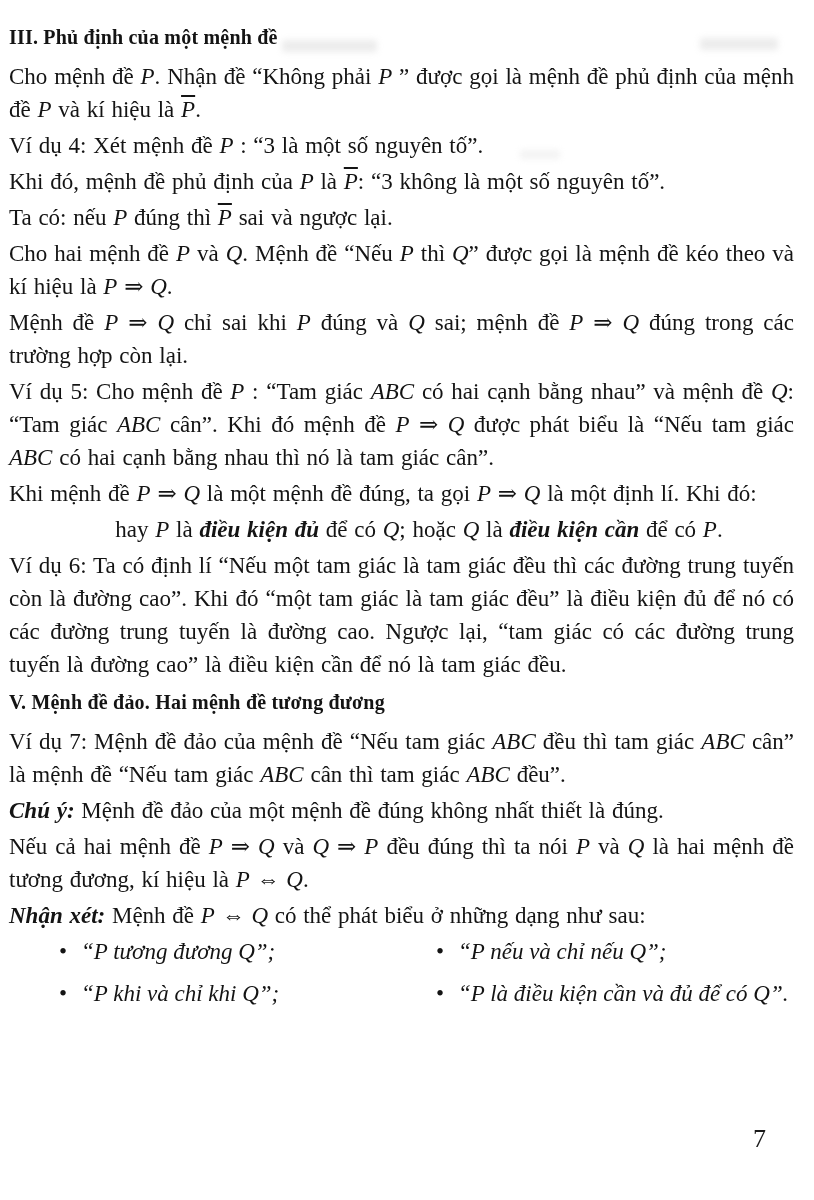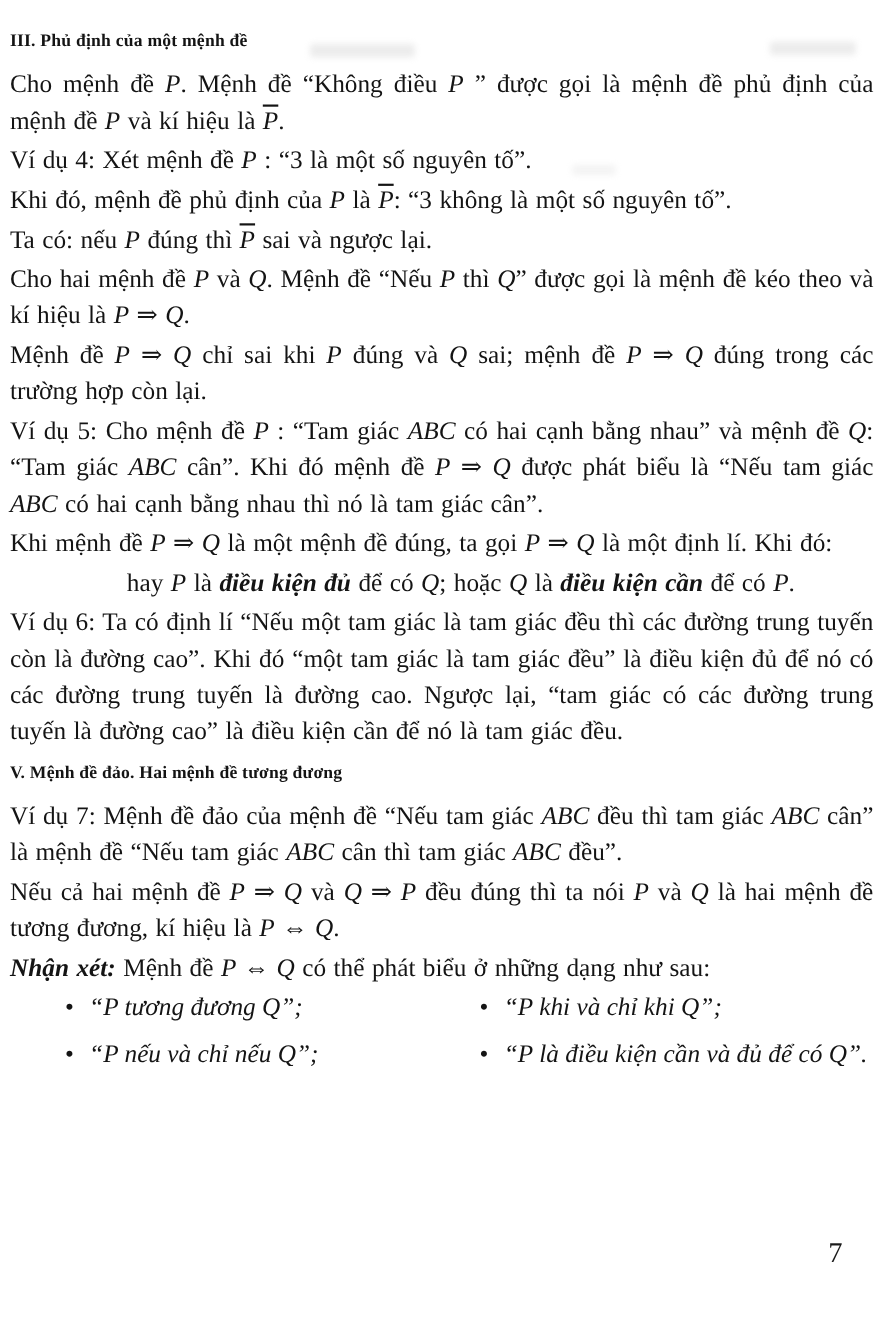--- a/index.html
+++ b/index.html
@@ -5,21 +5,21 @@
   html,body{margin:0;padding:0;}
   body{
     width:814px;height:1200px;
     background:#ffffff;color:#141414;
     font-family:"Liberation Serif","DejaVu Serif",serif;
     font-size:23px;
     position:relative;overflow:hidden;
   }
   .page{padding:16px 20px 0 9px;}
   .para{margin:0 0 3px 0;text-align:justify;line-height:33px;word-spacing:1px;}
-  .heading{font-size:16px;font-weight:bold;margin:5px 0 6px 0;line-height:33px;letter-spacing:.2px;}
+  .heading{font-size:20px;font-weight:bold;margin:5px 0 6px 0;line-height:33px;letter-spacing:.2px;}
   .indent-1{margin-left:70px;text-align:left;}
   .indent-2{margin-left:35px;text-align:center;}
   .s-r{font-style:normal;}
   .s-i{font-style:italic;}
   .s-b{font-weight:normal;}
   .s-bi{font-weight:bold;font-style:italic;}
   .s-ol{font-style:italic;text-decoration:overline;text-decoration-thickness:1.5px;}
   .bullets{
     display:grid;grid-template-columns:377px 1fr;
     padding-left:48px;margin-top:0;row-gap:9px;
@@ -43,39 +43,40 @@
 </head>
 <body>
 
 <div class="artifact a1"></div>
 <div class="artifact a2"></div>
 <div class="artifact a3"></div>
 
 <div class="page">
 
   <div class="heading">III. Phủ định của một mệnh đề</div>
-  <p class="para"><span class="s-r">Cho mệnh đề </span><span class="s-i">P</span><span class="s-r">. Mệnh đề “Không điều </span><span class="s-i">P</span><span class="s-r"> ” được gọi là mệnh đề phủ định của mệnh đề </span><span class="s-i">P</span><span class="s-r"> và kí hiệu là </span><span class="s-ol">P</span><span class="s-r">.</span></p>
+  <p class="para"><span class="s-r">Cho mệnh đề </span><span class="s-i">P</span><span class="s-r">. Nhận đề “Không phải </span><span class="s-i">P</span><span class="s-r"> ” được gọi là mệnh đề phủ định của mệnh đề </span><span class="s-i">P</span><span class="s-r"> và kí hiệu là </span><span class="s-ol">P</span><span class="s-r">.</span></p>
   <p class="para"><span class="s-b">Ví dụ 4:</span><span class="s-r"> Xét mệnh đề </span><span class="s-i">P</span><span class="s-r"> : “3 là một số nguyên tố”.</span></p>
   <p class="para"><span class="s-r">Khi đó, mệnh đề phủ định của </span><span class="s-i">P</span><span class="s-r"> là </span><span class="s-ol">P</span><span class="s-r">: “3 không là một số nguyên tố”.</span></p>
   <p class="para"><span class="s-r">Ta có: nếu </span><span class="s-i">P</span><span class="s-r"> đúng thì </span><span class="s-ol">P</span><span class="s-r"> sai và ngược lại.</span></p>
 
   <p class="para"><span class="s-r">Cho hai mệnh đề </span><span class="s-i">P</span><span class="s-r"> và </span><span class="s-i">Q</span><span class="s-r">. Mệnh đề “Nếu </span><span class="s-i">P</span><span class="s-r"> thì </span><span class="s-i">Q</span><span class="s-r">” được gọi là mệnh đề kéo theo và kí hiệu là </span><span class="s-i">P</span><span class="s-r"> ⇒ </span><span class="s-i">Q</span><span class="s-r">.</span></p>
   <p class="para"><span class="s-r">Mệnh đề </span><span class="s-i">P</span><span class="s-r"> ⇒ </span><span class="s-i">Q</span><span class="s-r"> chỉ sai khi </span><span class="s-i">P</span><span class="s-r"> đúng và </span><span class="s-i">Q</span><span class="s-r"> sai; mệnh đề </span><span class="s-i">P</span><span class="s-r"> ⇒ </span><span class="s-i">Q</span><span class="s-r"> đúng trong các trường hợp còn lại.</span></p>
   <p class="para"><span class="s-b">Ví dụ 5:</span><span class="s-r"> Cho mệnh đề </span><span class="s-i">P</span><span class="s-r"> : “Tam giác </span><span class="s-i">ABC</span><span class="s-r"> có hai cạnh bằng nhau” và mệnh đề </span><span class="s-i">Q</span><span class="s-r">: “Tam giác </span><span class="s-i">ABC</span><span class="s-r"> cân”. Khi đó mệnh đề </span><span class="s-i">P</span><span class="s-r"> ⇒ </span><span class="s-i">Q</span><span class="s-r"> được phát biểu là “Nếu tam giác </span><span class="s-i">ABC</span><span class="s-r"> có hai cạnh bằng nhau thì nó là tam giác cân”.</span></p>
   <p class="para"><span class="s-r">Khi mệnh đề </span><span class="s-i">P</span><span class="s-r"> ⇒ </span><span class="s-i">Q</span><span class="s-r"> là một mệnh đề đúng, ta gọi </span><span class="s-i">P</span><span class="s-r"> ⇒ </span><span class="s-i">Q</span><span class="s-r"> là một </span><span class="s-b">định lí</span><span class="s-r">. Khi đó:</span></p>
   <p class="para indent-2"><span class="s-r">hay </span><span class="s-i">P</span><span class="s-r"> là </span><span class="s-bi">điều kiện đủ</span><span class="s-r"> để có </span><span class="s-i">Q</span><span class="s-r">; hoặc </span><span class="s-i">Q</span><span class="s-r"> là </span><span class="s-bi">điều kiện cần</span><span class="s-r"> để có </span><span class="s-i">P</span><span class="s-r">.</span></p>
   <p class="para"><span class="s-b">Ví dụ 6:</span><span class="s-r"> Ta có định lí “Nếu một tam giác là tam giác đều thì các đường trung tuyến còn là đường cao”. Khi đó “một tam giác là tam giác đều” là điều kiện đủ để nó có các đường trung tuyến là đường cao. Ngược lại, “tam giác có các đường trung tuyến là đường cao” là điều kiện cần để nó là tam giác đều.</span></p>
 
   <div class="heading">V. Mệnh đề đảo. Hai mệnh đề tương đương</div>
   <p class="para"><span class="s-b">Ví dụ 7:</span><span class="s-r"> Mệnh đề đảo của mệnh đề “Nếu tam giác </span><span class="s-i">ABC</span><span class="s-r"> đều thì tam giác </span><span class="s-i">ABC</span><span class="s-r"> cân” là mệnh đề “Nếu tam giác </span><span class="s-i">ABC</span><span class="s-r"> cân thì tam giác </span><span class="s-i">ABC</span><span class="s-r"> đều”.</span></p>
+  <p class="para"><span class="s-bi">Chú ý:</span><span class="s-r"> Mệnh đề đảo của một mệnh đề đúng không nhất thiết là đúng.</span></p>
   <p class="para"><span class="s-r">Nếu cả hai mệnh đề </span><span class="s-i">P</span><span class="s-r"> ⇒ </span><span class="s-i">Q</span><span class="s-r"> và </span><span class="s-i">Q</span><span class="s-r"> ⇒ </span><span class="s-i">P</span><span class="s-r"> đều đúng thì ta nói </span><span class="s-i">P</span><span class="s-r"> và </span><span class="s-i">Q</span><span class="s-r"> là hai mệnh đề tương đương, kí hiệu là </span><span class="s-i">P</span><span class="s-r"> ⇔ </span><span class="s-i">Q</span><span class="s-r">.</span></p>
   <p class="para"><span class="s-bi">Nhận xét:</span><span class="s-r"> Mệnh đề </span><span class="s-i">P</span><span class="s-r"> ⇔ </span><span class="s-i">Q</span><span class="s-r"> có thể phát biểu ở những dạng như sau:</span></p>
 
   <div class="bullets">
     <div class="bullet-item">“P tương đương Q”;</div>
+    <div class="bullet-item">“P nếu và chỉ nếu Q”;</div>
     <div class="bullet-item">“P khi và chỉ khi Q”;</div>
-    <div class="bullet-item">“P nếu và chỉ nếu Q”;</div>
     <div class="bullet-item">“P là điều kiện cần và đủ để có Q”.</div>
   </div>
 
 </div>
 
 <div class="page-number">7</div>
 
 </body></html>

